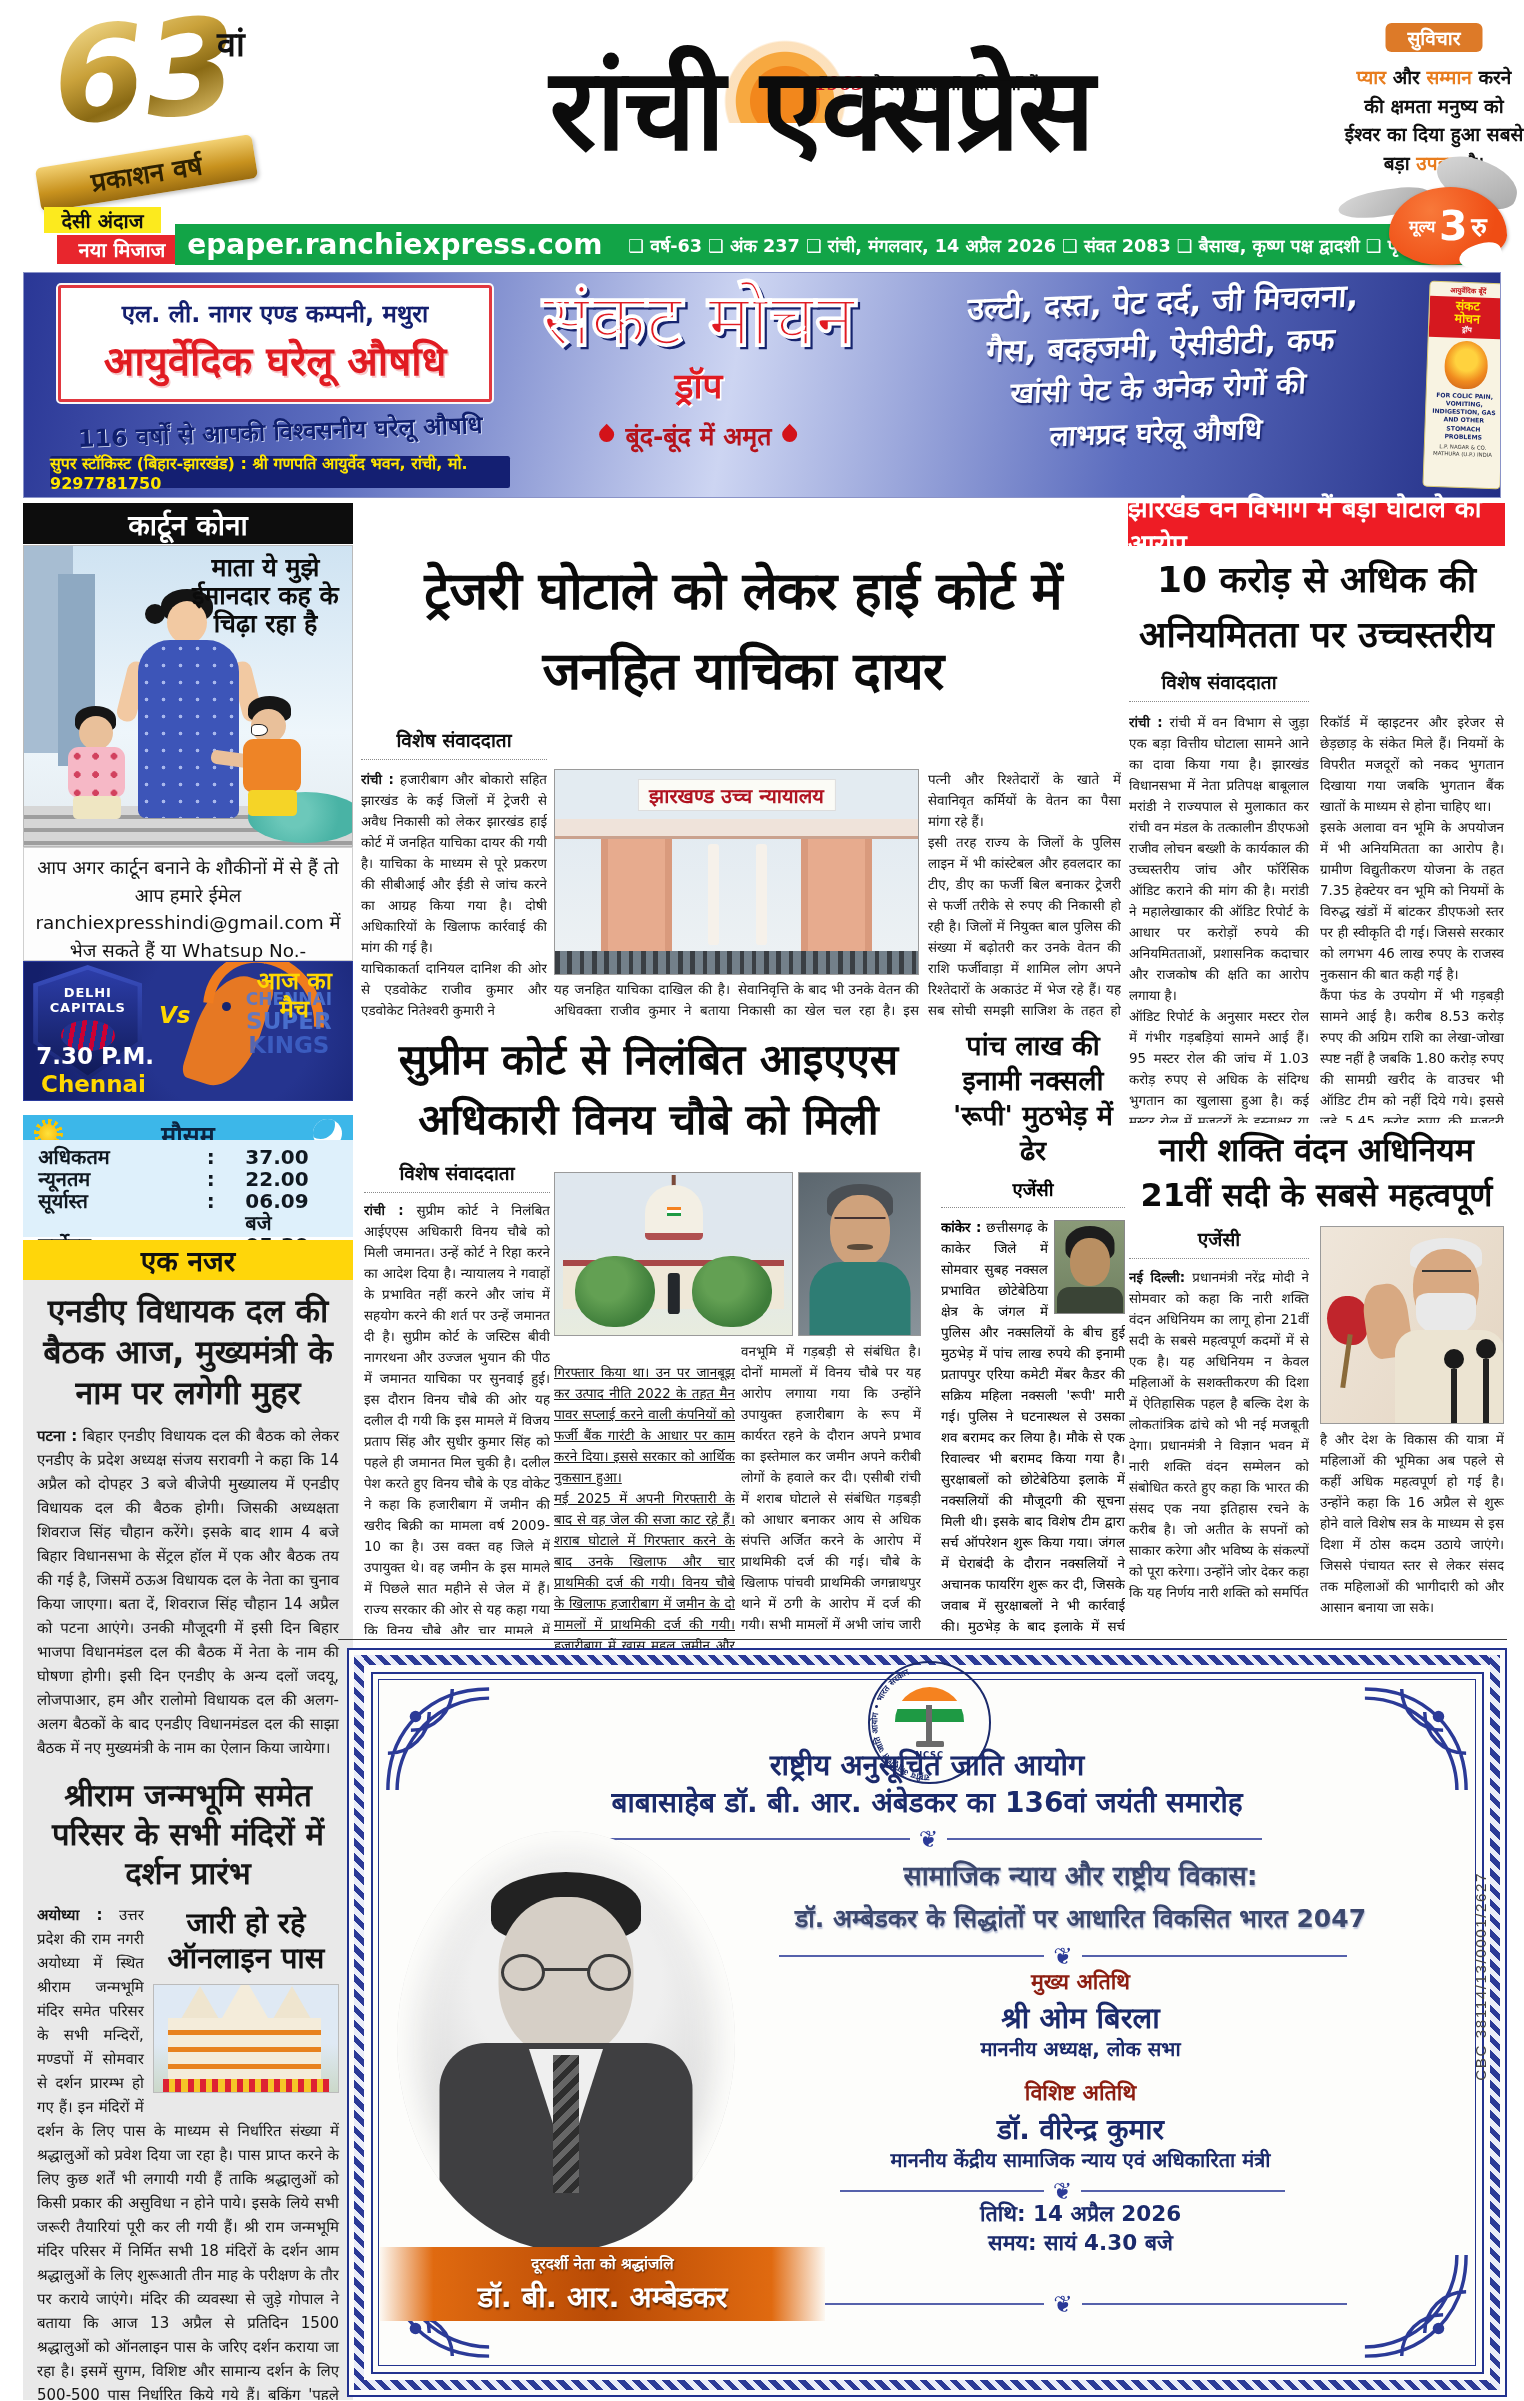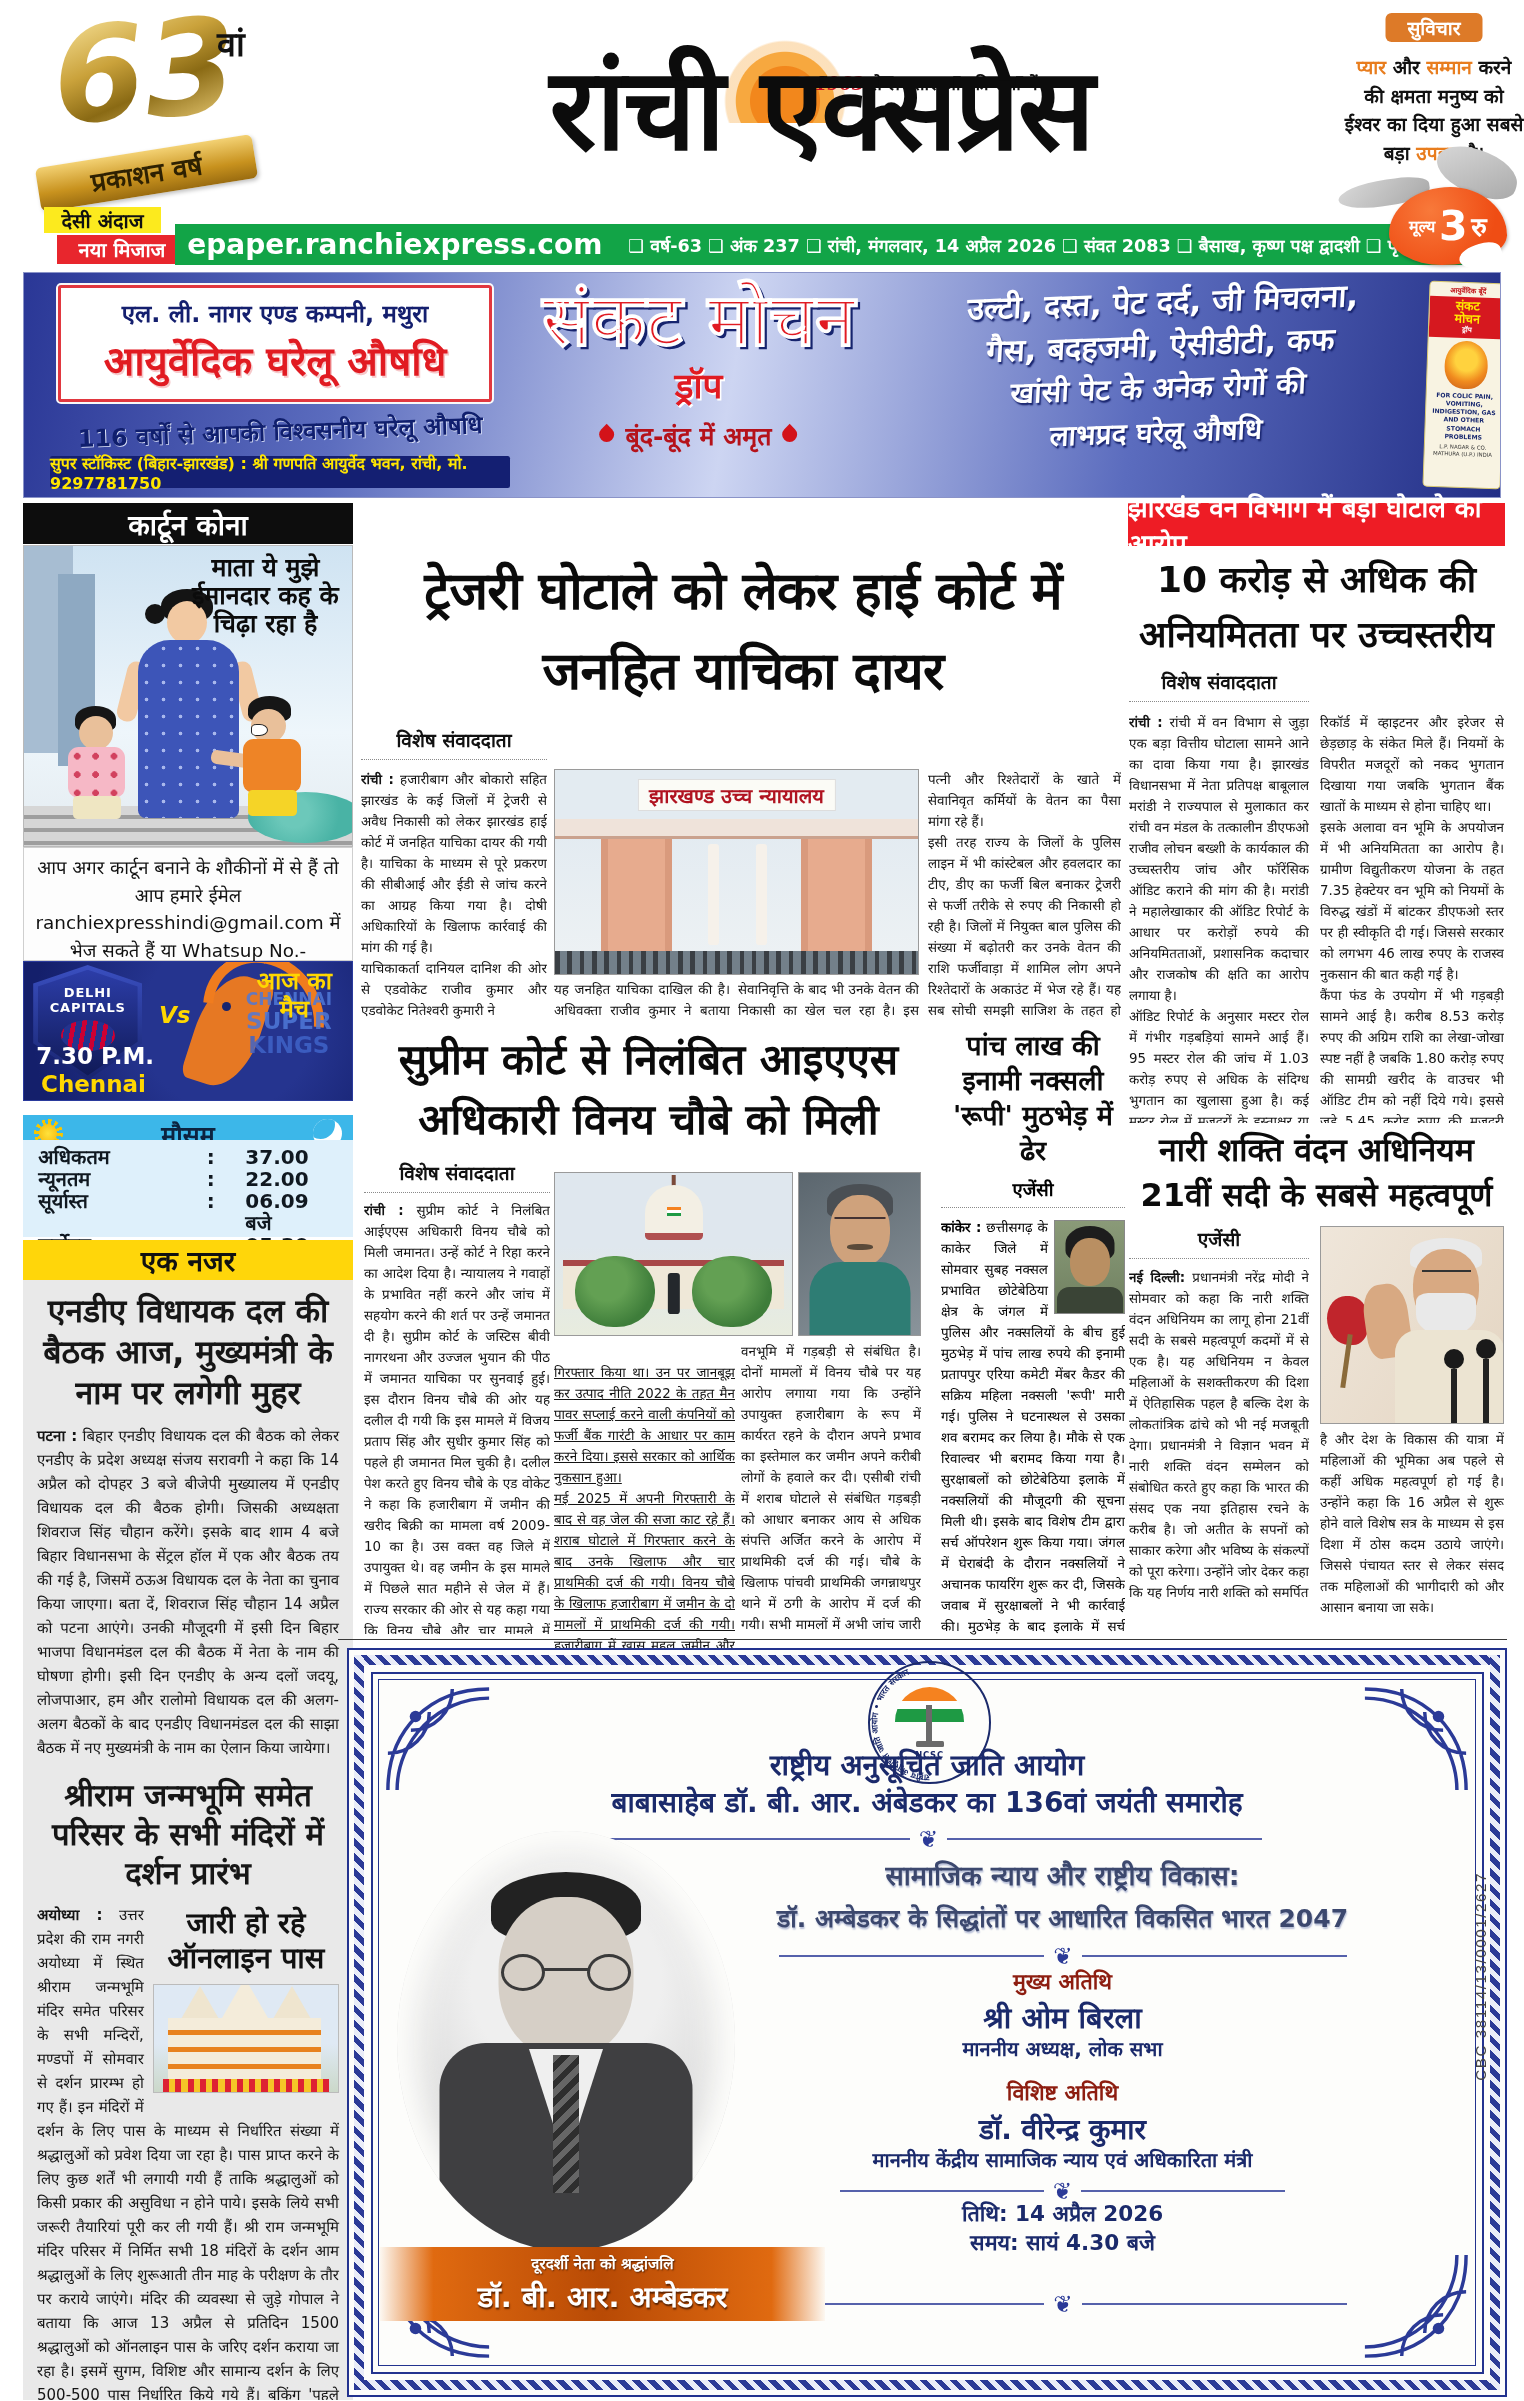--- a/index.html
+++ b/index.html
@@ -15,21 +15,21 @@
     background:linear-gradient(160deg,#f8e39a 10%,#caa23b 40%,#8a6a14 60%,#f0d27c 90%); -webkit-background-clip:text; background-clip:text; color:transparent; transform:rotate(-4deg); }
   .b63-suf { position:absolute; left:175px; top:6.1px; font-size:34px; font-weight:800; color:#111; }
   .b63-ribbon { position:absolute; left:-4.6px; top:137px; width:219px; height:44px; background:linear-gradient(180deg,#f3d173,#c8921e 60%,#9a6c10); transform:rotate(-9deg); border-radius:6.1px; color:#2e2102; font-size:26px; font-weight:800; display:flex; align-items:center; justify-content:center; box-shadow:1.5px 2.3px 4.6px rgba(0,0,0,.25); }
   .chip-y { left:44px; top:207px; width:117px; height:26px; background:#fcea1e; color:#111; font-size:20px; font-weight:800; }
   .chip-r { left:57px; top:235px; width:130px; height:29px; background:#e8262d; color:#fff; font-size:20px; font-weight:800; }
   .sun { left:720px; top:23px; width:130px; height:100px; background:radial-gradient(circle at 50% 78%, #f2871c 0 34%, #f7a83f 35% 48%, rgba(247,168,63,.35) 49% 58%, transparent 60%); }
   .sun-bird { position:absolute; left:54px; top:55px; width:35px; height:7.7px; border-top:3.8px solid #fff; border-radius:50%; transform:rotate(-12deg); }
   .mast-tagline { left:815px; top:71px; font-size:17.6px; font-weight:700; color:#111; white-space:nowrap; }
   .mast-tagline .yr { color:#c41220; font-style:italic; font-family:"DejaVu Serif", serif; }
   .paper-title { left:307px; top:14px; width:1028px; height:206px; font-size:114px; font-weight:900; color:#0c0c0c; letter-spacing:-2.3px; text-align:center; line-height:192px; white-space:nowrap; }
-  .thought { left:1344px; top:13px; width:180px; height:212px; background:#fff; }
+  .thought { left:1344px; top:23px; width:180px; height:212px; background:#fff; }
   .thought-pill { position:absolute; left:50%; transform:translateX(-50%); top:0; width:97px; height:29px; background:#dd7a28; border-radius:6.1px; color:#fff; font-size:19px; font-weight:800; display:flex; align-items:center; justify-content:center; }
   .thought-txt { position:absolute; top:40px; left:0; width:100%; font-size:19px; line-height:1.5; font-weight:800; text-align:center; color:#111; }
   .thought-txt .oj { color:#e87d1e; }
   .hand { position:absolute; background:linear-gradient(140deg,#d9d9d9,#a8a8a8); border-radius:60% 40% 50% 50%; }
   .hand1 { left:-6.1px; top:167px; width:92px; height:26px; transform:rotate(-8deg); }
   .hand2 { left:91px; top:137px; width:84px; height:44px; transform:rotate(18deg); border-radius:50% 60% 40% 60%; }
   .greenbar { left:175px; top:224px; width:1313px; height:41px; background:#12a447; display:flex; align-items:center; gap:26px; padding-left:12.3px; }
   .gb-site { font-size:28px; font-weight:800; color:#fff; }
   .gb-issue { font-size:17.6px; font-weight:700; color:#fff; }
   .seal { left:1389px; top:187px; width:118px; height:78px; background:radial-gradient(circle at 35% 30%, #f8793a, #ef4d14 70%); border-radius:52% 48% 55% 45% / 60% 62% 38% 40%; z-index:6; display:flex; align-items:center; justify-content:center; gap:3.8px; color:#fff; box-shadow:0.8px 1.5px 3.8px rgba(0,0,0,.3); }
@@ -211,21 +211,21 @@
   .emb-pillar { position:absolute; left:58px; top:44px; width:6.1px; height:37px; background:#6a6a6a; }
   .emb-base { position:absolute; left:48px; top:80px; width:28px; height:6.1px; background:#6a6a6a; border-radius:1.5px; }
   .emb-ncsc { position:absolute; left:0; top:89px; width:100%; text-align:center; font-size:8.4px; font-weight:800; color:#1b2a6b; letter-spacing:0.8px; }
   .inv { position:absolute; width:100%; text-align:center; color:#1b2a6b; }
   .inv-org { top:94px; font-size:29px; font-weight:900; }
   .inv-event { top:132px; font-size:28px; font-weight:900; }
   .orn { position:absolute; display:flex; align-items:center; gap:9.2px; color:#2b3a97; }
   .orn .ln { height:1.5px; background:#2b3a97; flex:1; opacity:.8; }
   .orn .gl { font-size:23px; }
   .orn1 { left:246px; top:176px; width:667px; }
-  .rblock { position:absolute; left:307px; width:813px; text-align:center; color:#1b2a6b; }
+  .rblock { position:absolute; left:325px; width:813px; text-align:center; color:#1b2a6b; }
   .inv-theme1 { top:206px; font-size:27px; font-weight:900; color:#3c486e; text-shadow:0.8px 1.5px 1.5px #b9c0d8; }
   .inv-theme2 { top:250px; font-size:25px; font-weight:900; color:#3c486e; text-shadow:0.8px 1.5px 1.5px #b9c0d8; }
   .orn2 { left:430px; top:293px; width:568px; }
   .inv-clabel { top:316px; font-size:21.5px; font-weight:900; color:#8d1d10; }
   .inv-cname { top:347px; font-size:29px; font-weight:900; }
   .inv-ctitle { top:385px; font-size:20px; font-weight:800; }
   .inv-slabel { top:427px; font-size:21.5px; font-weight:900; color:#8d1d10; }
   .inv-sname { top:459px; font-size:28px; font-weight:900; }
   .inv-stitle { top:496px; font-size:20px; font-weight:800; }
   .orn3 { left:491px; top:528px; width:445px; }

